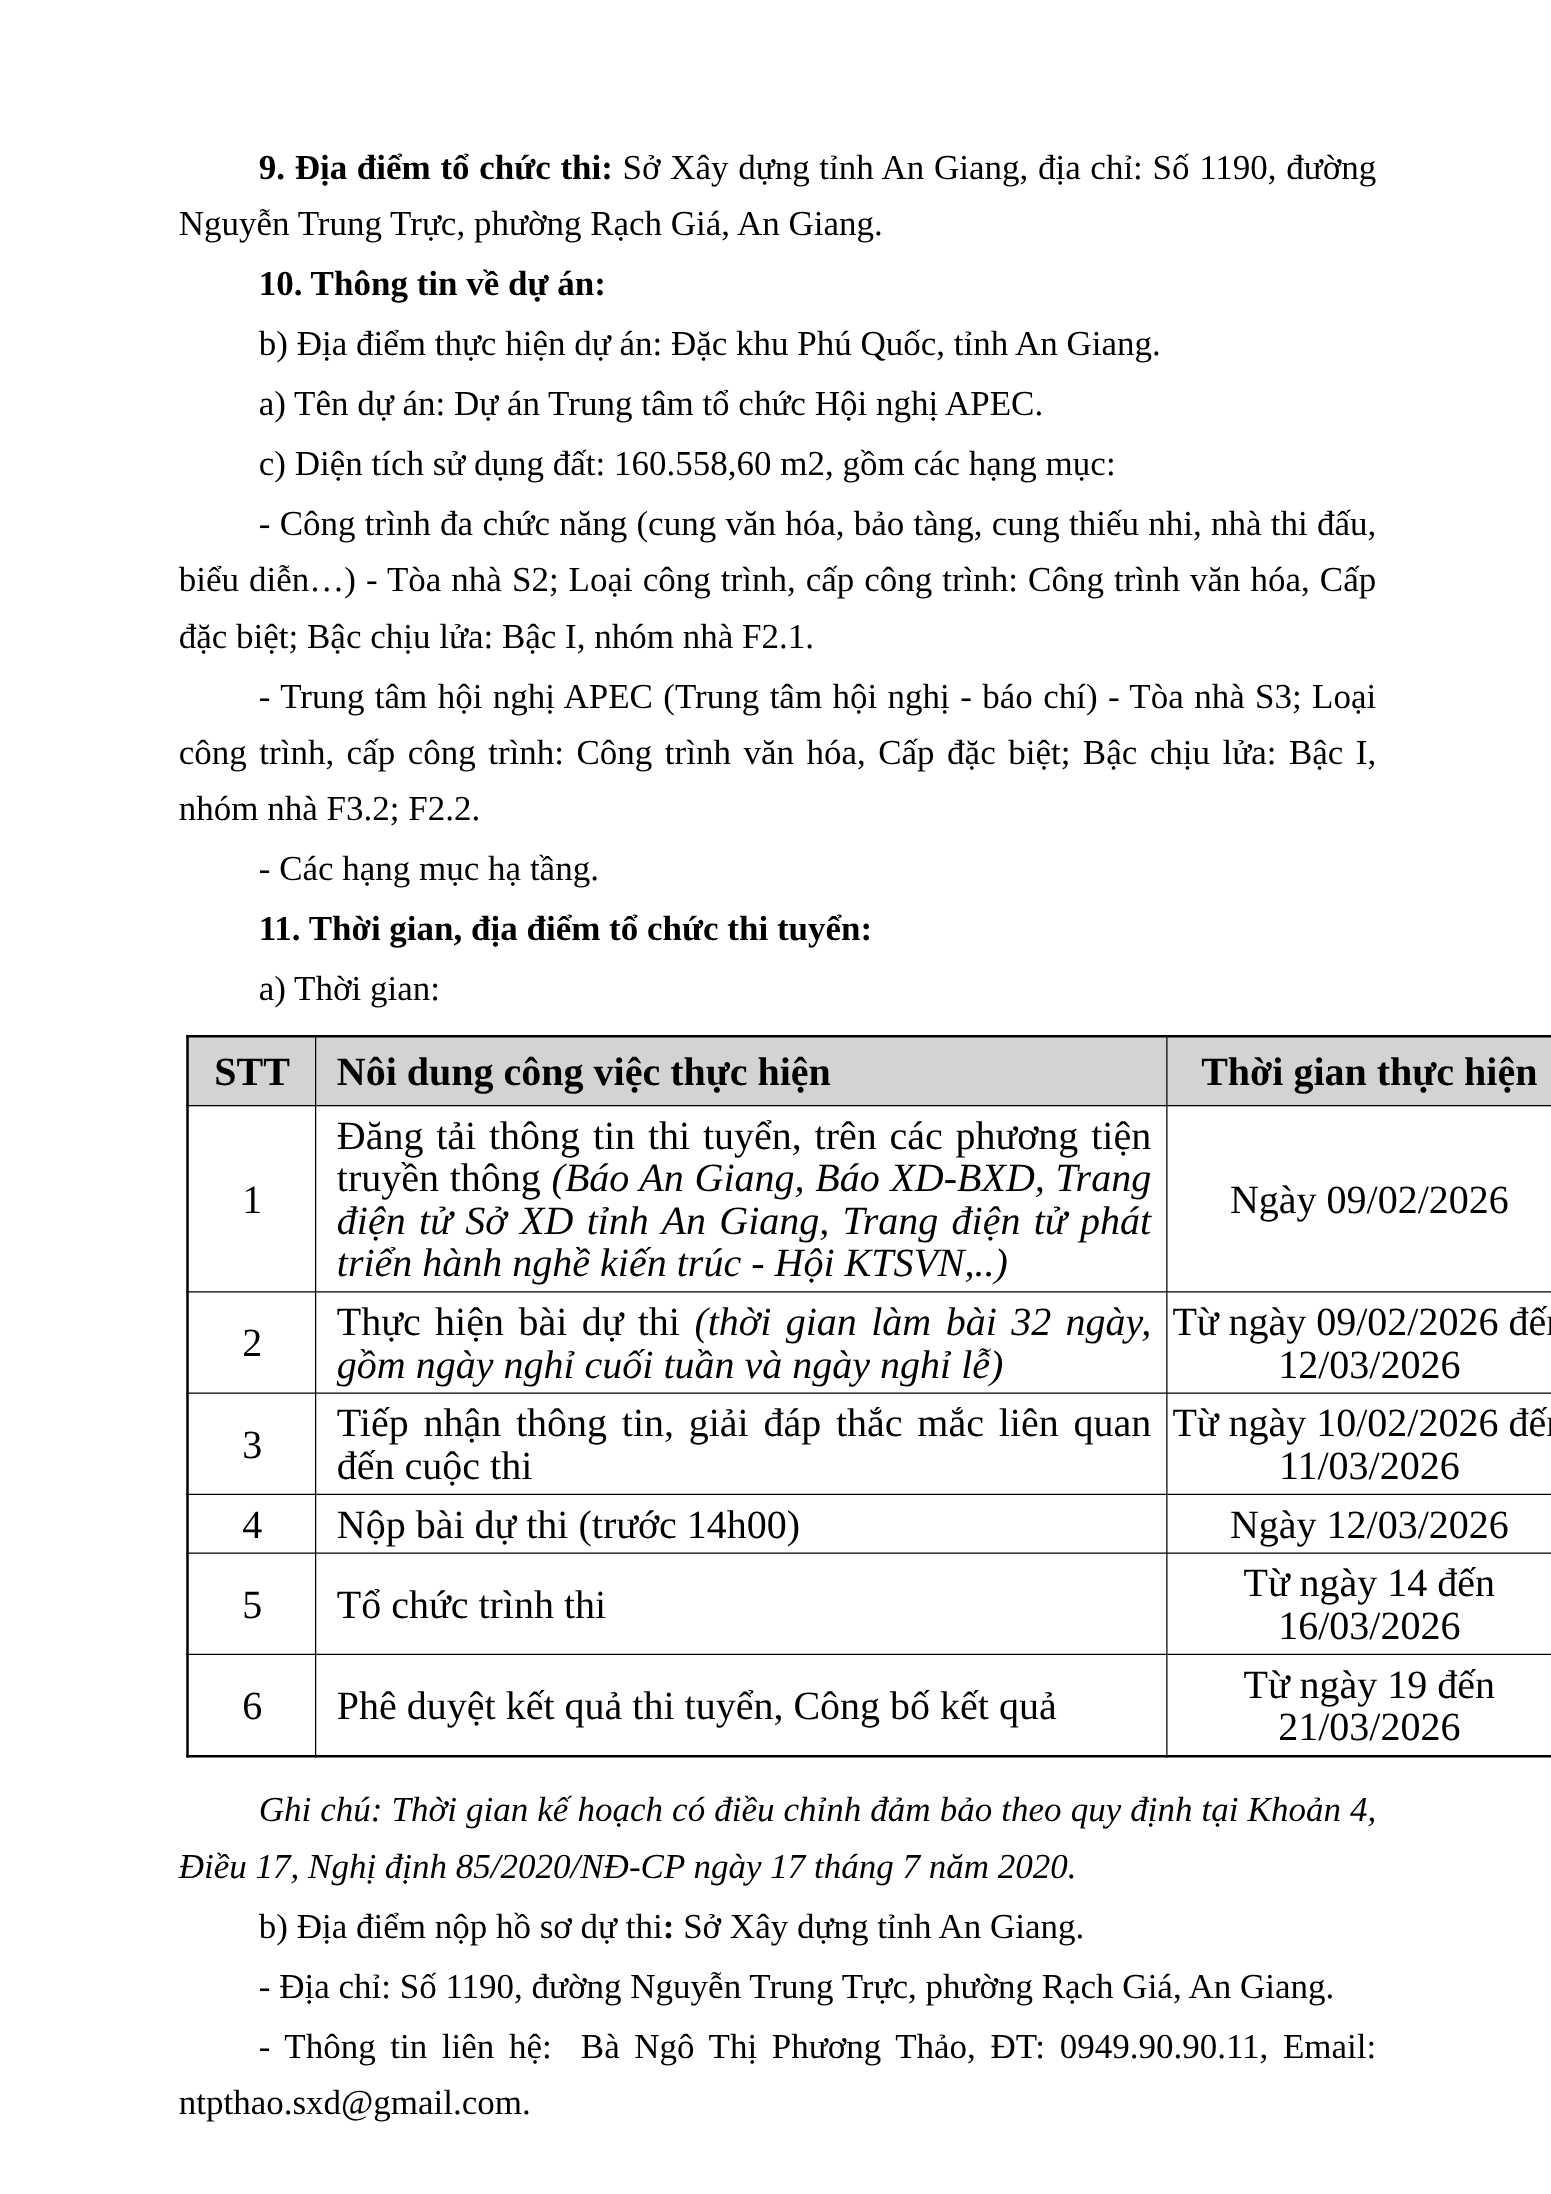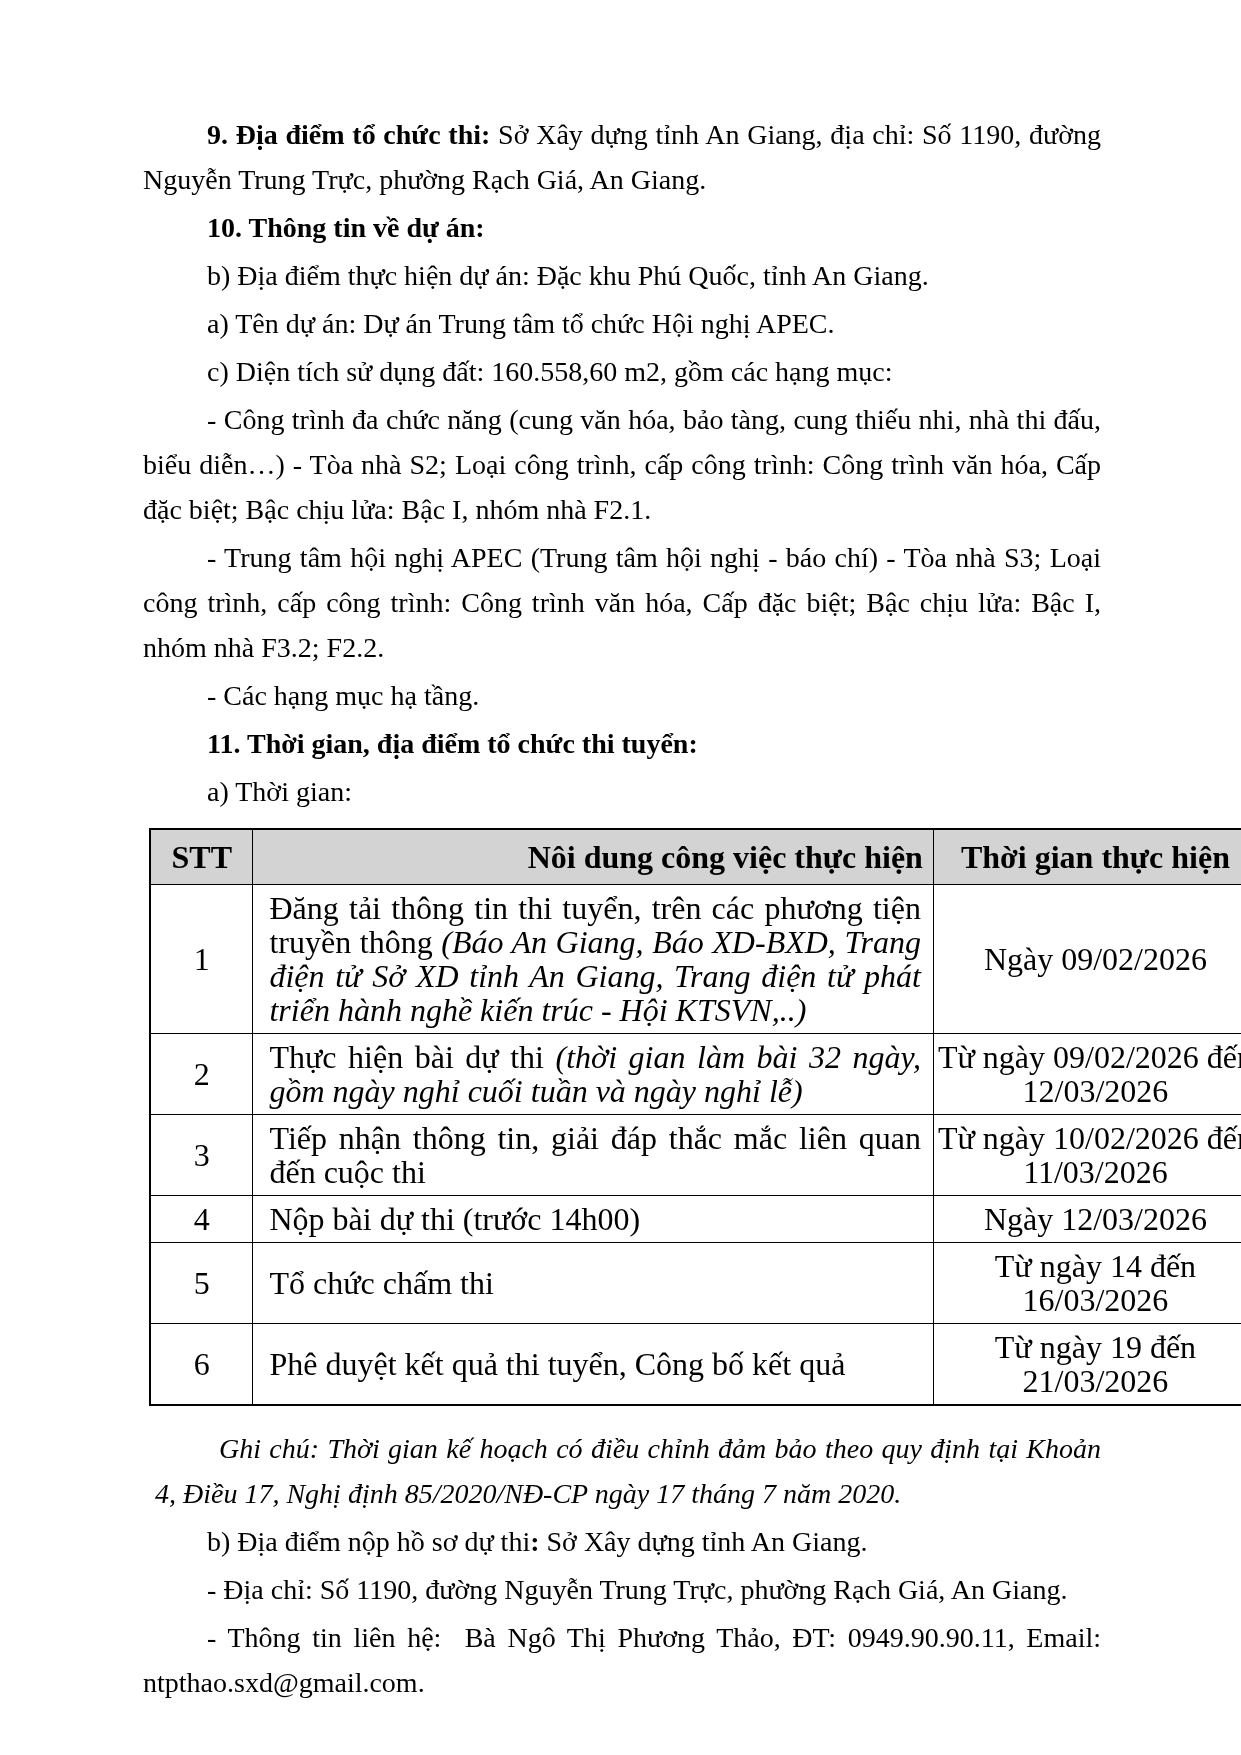--- a/index.html
+++ b/index.html
@@ -20,21 +20,21 @@
     padding: 112px 140px 0 143px;
     overflow: hidden;
   }
   .para {
     margin: 0 0 3px 0;
     text-align: justify;
     text-indent: 64px;
   }
   .b { font-weight: bold; }
   .i { font-style: italic; }
-  .note { font-style: italic; margin-left: 12px; }
+  .note { font-style: italic; }
 
   table.schedule {
     position: relative;
     left: 6px;
     width: 1110px;
     margin: 14px 0 20px 0;
     border-collapse: collapse;
     font-size: 32px;
     line-height: 34px;
   }
@@ -46,21 +46,21 @@
   table.schedule { border: 2px solid var(--border-color, #000000); }
   table.schedule thead th {
     background: var(--header-bg, #d3d3d3);
     font-weight: bold;
     padding: 10px 10px;
   }
   col.c1 { width: 92px; }
   col.c2 { width: 608px; }
   col.c3 { width: 290px; }
   th.stt, td.stt { text-align: center; }
-  th.content { text-align: right; padding-left: 16px !important; }
+  th.content { text-align: left; padding-left: 16px !important; }
   td.content { text-align: justify; padding-left: 16px !important; padding-right: 12px !important; }
   th.time, td.time { text-align: center; }
   td.time { padding-left: 4px !important; padding-right: 4px !important; }
   .contact-line { white-space: pre-wrap; }
 </style>
 </head>
 <body>
 
 <div class="page">
 
@@ -114,21 +114,21 @@
         <td class="content"><span>Tiếp nhận thông tin, giải đáp thắc mắc liên quan đến cuộc thi</span><span class="i"></span></td>
         <td class="time">Từ ngày 10/02/2026 đến 11/03/2026</td>
       </tr>
       <tr>
         <td class="stt">4</td>
         <td class="content"><span>Nộp bài dự thi (trước 14h00)</span><span class="i"></span></td>
         <td class="time">Ngày 12/03/2026</td>
       </tr>
       <tr>
         <td class="stt">5</td>
-        <td class="content"><span>Tổ chức chấm thi</span><span class="i"></span></td>
+        <td class="content"><span>Tổ chức trình thi</span><span class="i"></span></td>
         <td class="time">Từ ngày 14 đến 16/03/2026</td>
       </tr>
       <tr>
         <td class="stt">6</td>
         <td class="content"><span>Phê duyệt kết quả thi tuyển, Công bố kết quả</span><span class="i"></span></td>
         <td class="time">Từ ngày 19 đến 21/03/2026</td>
       </tr>
     </tbody>
   </table>
 

